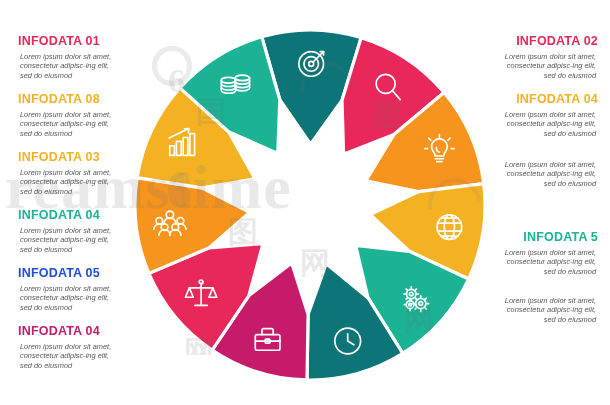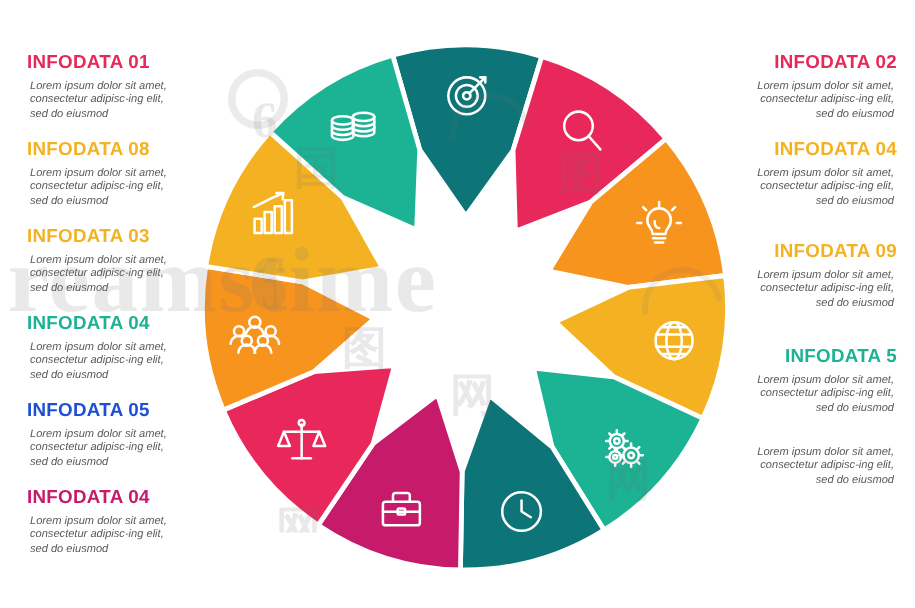--- a/index.html
+++ b/index.html
@@ -137,21 +137,20 @@
       <div class="entry-title" style="color:#E8285A">INFODATA 02</div>
       <div class="entry-body">Lorem ipsum dolor sit amet, consectetur adipisc-ing elit, sed do eiusmod</div>
     </div>
 
     <div class="entry" style="top:92px">
       <div class="entry-title" style="color:#F4B223">INFODATA 04</div>
       <div class="entry-body">Lorem ipsum dolor sit amet, consectetur adipisc-ing elit, sed do eiusmod</div>
     </div>
 
     <div class="entry" style="top:160px">
-      <div class="entry-title" style="color:#F4B223">INFODATA 09</div>
       <div class="entry-body">Lorem ipsum dolor sit amet, consectetur adipisc-ing elit, sed do eiusmod</div>
     </div>
 
     <div class="entry" style="top:230px">
       <div class="entry-title" style="color:#1BB394">INFODATA 5</div>
       <div class="entry-body">Lorem ipsum dolor sit amet, consectetur adipisc-ing elit, sed do eiusmod</div>
     </div>
 
     <div class="entry" style="top:296px">
       <div class="entry-body">Lorem ipsum dolor sit amet, consectetur adipisc-ing elit, sed do eiusmod</div>

